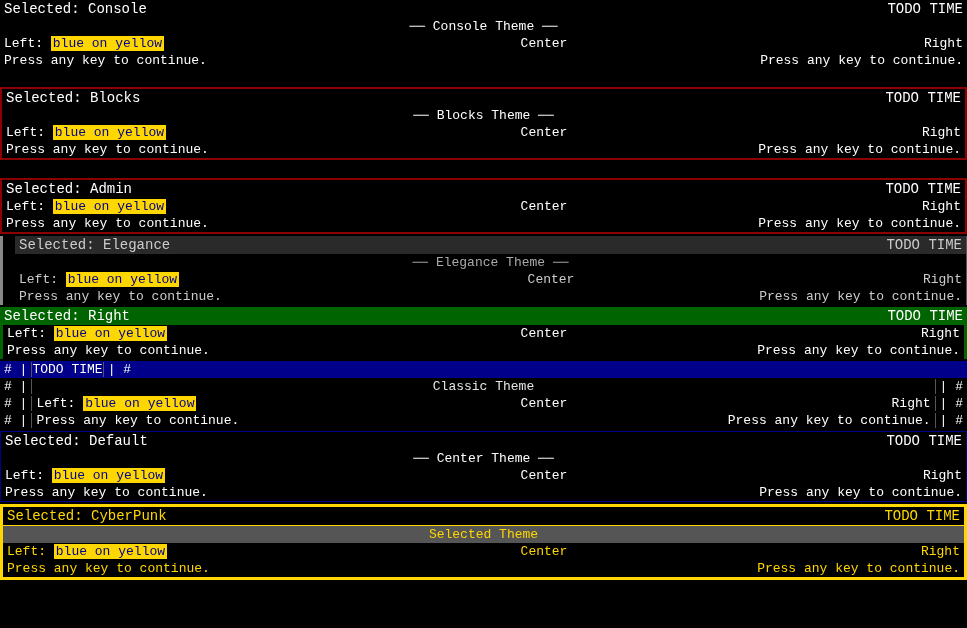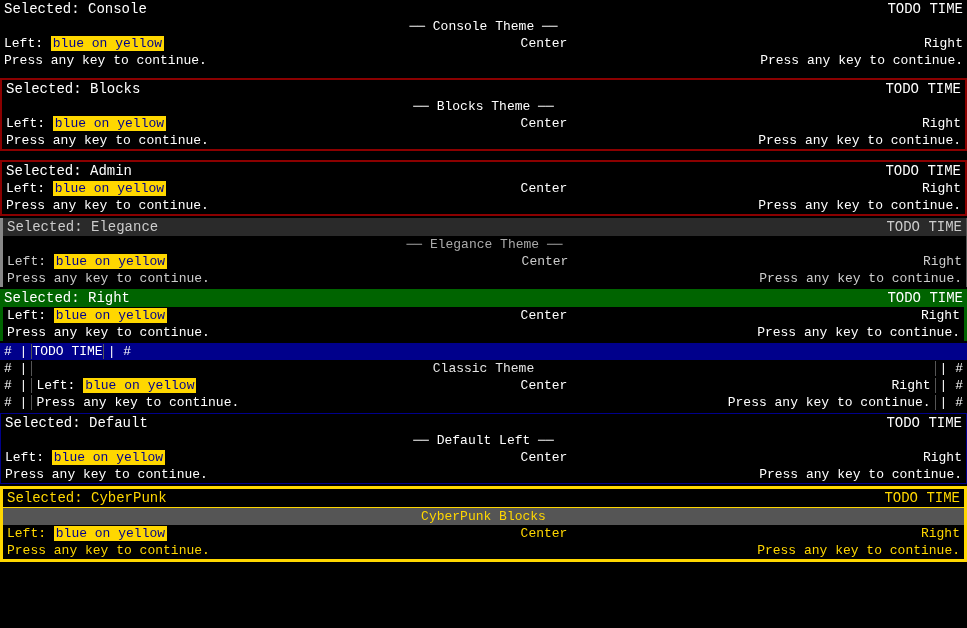--- a/index.html
+++ b/index.html
@@ -35,21 +35,21 @@
       color: #00008B;
       padding: 0 2px;
       font-family: Liberation Mono, monospace;
     }
     
     .console-status { background: #000; color: #fff; }
     .console-title { background: #000; color: #fff; border: none; }
     .console-content { background: #000; color: #fff; }
 
     
-    .blocks-outer { border: 2px solid #8B0000; background: #000; margin: 9px 0; }
+    .blocks-outer { border: 2px solid #8B0000; background: #000; margin: 18px 0; }
     .blocks-status { background: #000; color: #fff; }
     .blocks-title { background: #000; color: #fff; }
     .blocks-content { background: #000; color: #fff; }
 
     
     .admin-outer { border: 2px solid #8B0000; background: #000; margin: 2px 0; }
     .admin-status { background: #000; color: #fff; }
     .admin-title { background: #000; color: #fff; }
     .admin-content { background: #000; color: #fff; }
     .elegance-status { background: #2a2a2a; color: #ccc; }
@@ -126,21 +126,21 @@
       <span>Right</span>
     </div>
     <div class="content-row admin-content">
       <span>Press any key to continue.</span>
       <span>Press any key to continue.</span>
     </div>
   </div>
 </div>
 
 <div class="theme-block">
-  <div style="background:#000; border-left: 3px solid #888; border-right: 1px solid #555;">
+  <div style="background:#000; border-left: 3px solid #888; border-right: 1px solid #555; padding-left: 12px;">
     <div class="status-bar elegance-status">
       <span>Selected: Elegance</span>
       <span>TODO TIME</span>
     </div>
     <div class="title-bar elegance-title">
       ── Elegance Theme ──
     </div>
     <div class="content-row elegance-content">
       <span>Left: <span class="blue-on-yellow">blue on yellow</span></span>
       <span>Center</span>
@@ -201,42 +201,42 @@
   </div>
 </div>
 
 <div class="theme-block">
   <div class="default-outer">
     <div class="status-bar default-status">
       <span>Selected: Default</span>
       <span>TODO TIME</span>
     </div>
     <div class="title-bar default-title">
-      ── Default Left ──
+      ── Center Theme ──
     </div>
     <div class="content-row default-content">
       <span>Left: <span class="blue-on-yellow">blue on yellow</span></span>
       <span>Center</span>
       <span>Right</span>
     </div>
     <div class="content-row default-content">
       <span>Press any key to continue.</span>
       <span>Press any key to continue.</span>
     </div>
   </div>
 </div>
 
 <div class="theme-block">
   <div class="cyberpunk-outer">
     <div class="status-bar cyberpunk-status">
       <span style="color:#FFD700;">Selected: CyberPunk</span>
       <span style="color:#FFD700;">TODO TIME</span>
     </div>
     <div class="title-bar cyberpunk-title" style="background:#555; color:#FFD700;">
-      CyberPunk Blocks
+      Selected Theme
     </div>
     <div class="content-row cyberpunk-content">
       <span style="color:#FFD700;">Left: <span class="blue-on-yellow">blue on yellow</span></span>
       <span style="color:#FFD700;">Center</span>
       <span style="color:#FFD700;">Right</span>
     </div>
     <div class="content-row cyberpunk-content">
       <span style="color:#FFD700;">Press any key to continue.</span>
       <span style="color:#FFD700;">Press any key to continue.</span>
     </div>

